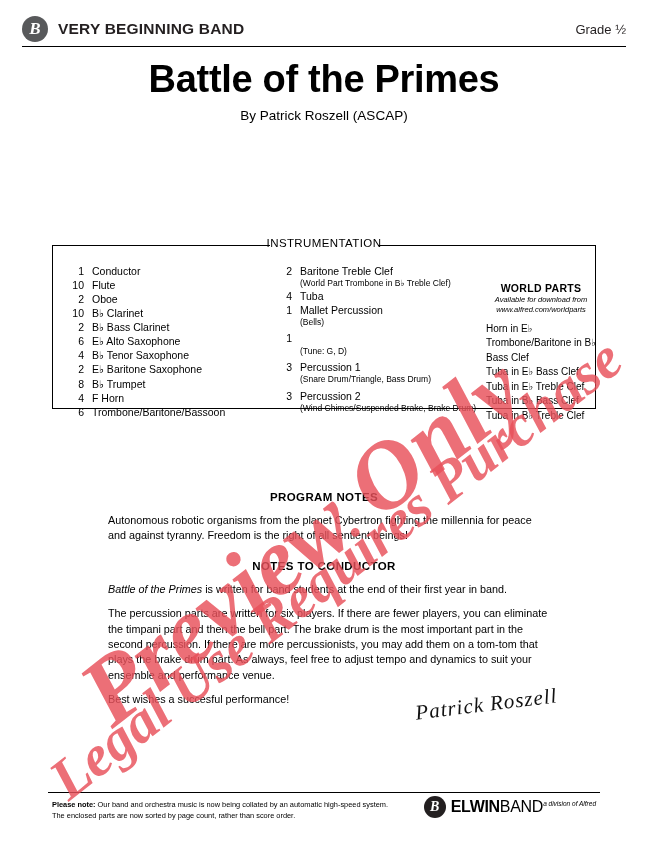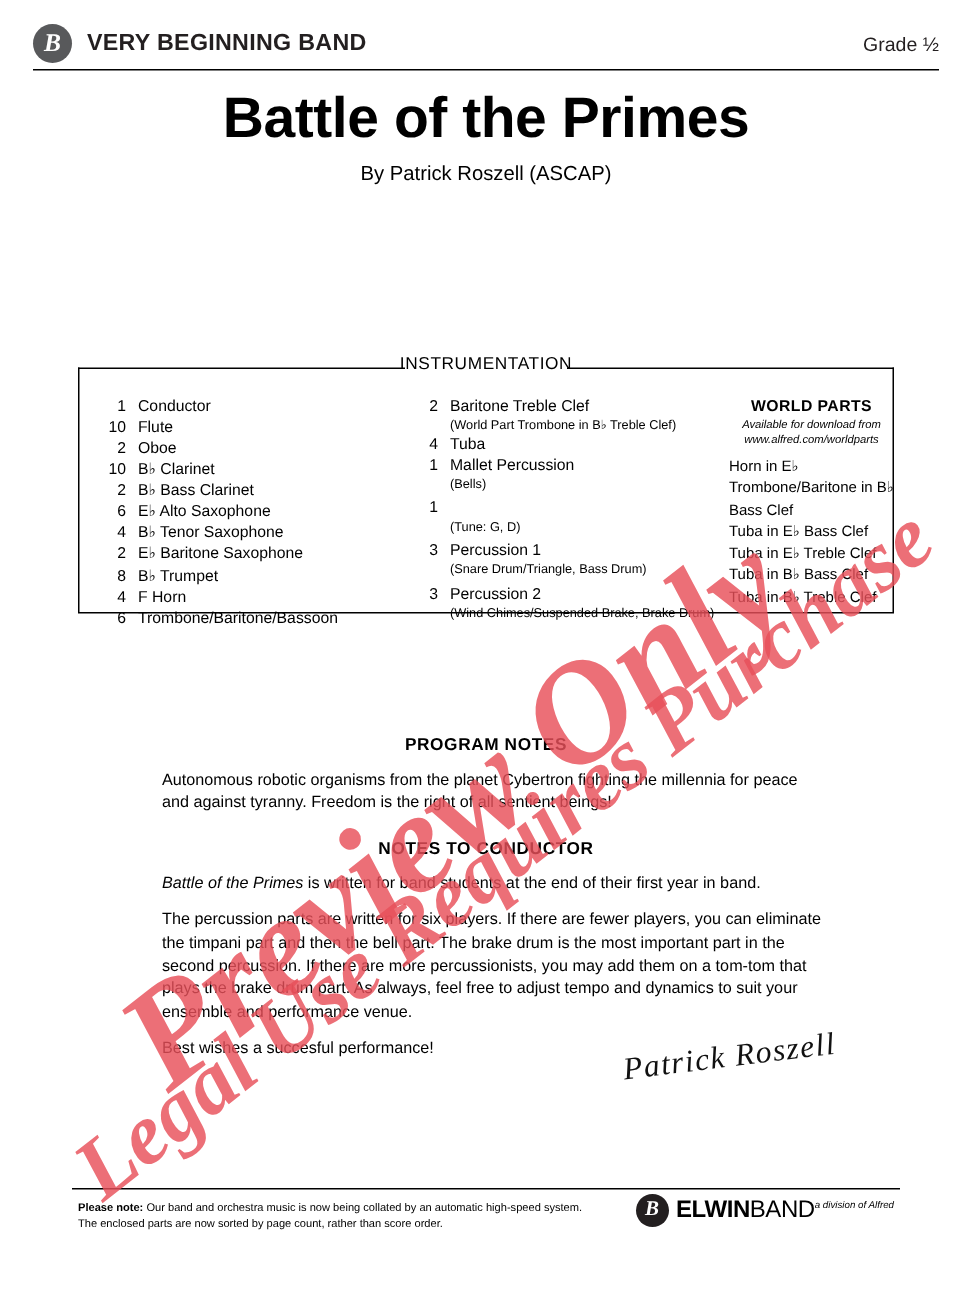--- a/index.html
+++ b/index.html
@@ -131,21 +131,21 @@
 
   .instr-cols {
     position: relative;
     display: flex;
     padding: 14px 0 0 0;
     font-size: 10.5px;
     line-height: 1.34;
   }
   .col-a { width: 208px; padding-left: 10px; }
   .col-b { width: 208px; }
-  .col-c { flex: 1; padding-left: 8px; }
+  .col-c { flex: 1; padding-left: 8px; margin-top: 17px; }
 
   .irow {
     display: flex;
     align-items: baseline;
   }
   .irow .qty {
     width: 22px;
     text-align: right;
     flex: 0 0 22px;
     margin-right: 8px;

